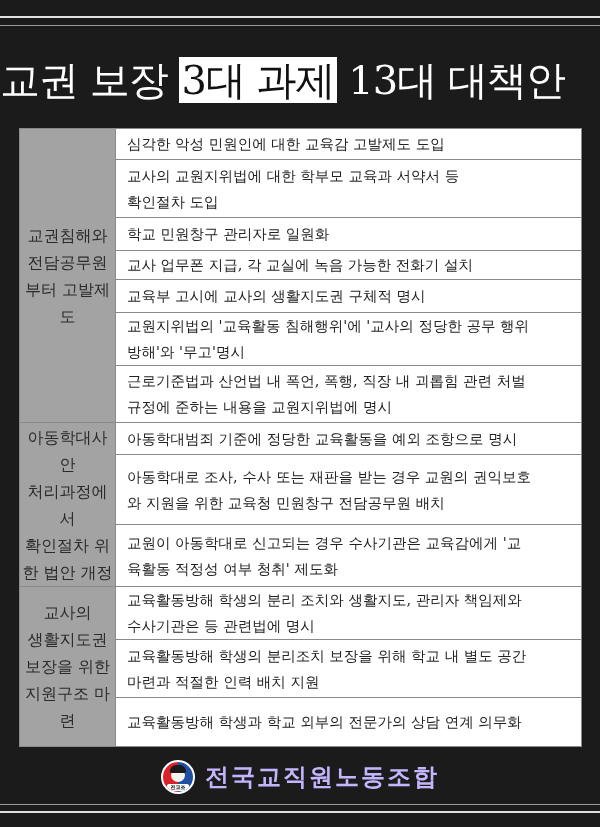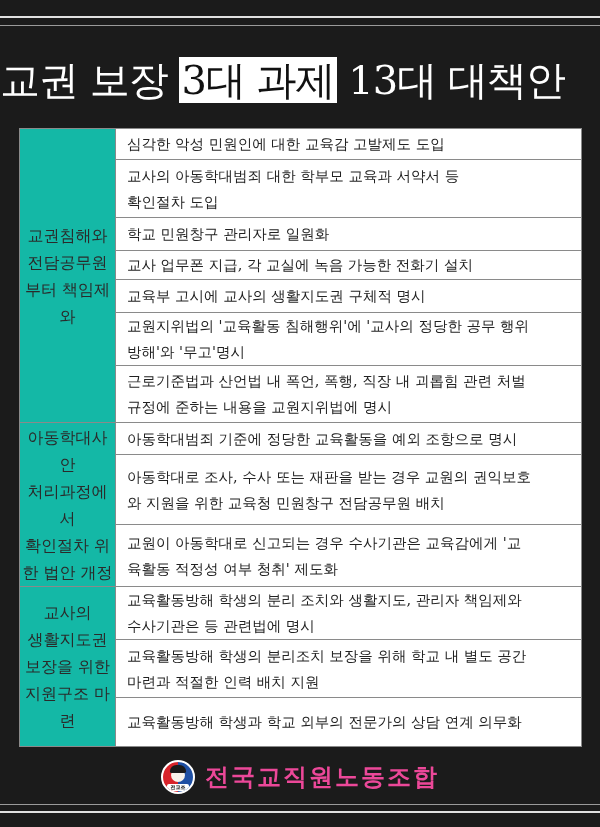--- a/index.html
+++ b/index.html
@@ -38,21 +38,21 @@
     font-size: 14.5px;
     color: #222222;
   }
   table.main td {
     border: 1px solid #8a8a8a;
     padding: 0 0 0 11px;
     line-height: 26px;
     vertical-align: middle;
   }
   table.main td.cat {
-    background: #14b8a6;
+    background: #a3a3a3;
     width: 95px;
     padding: 0;
     text-align: center;
     font-size: 16px;
     line-height: 27px;
     color: #2a2a2a;
   }
   table.main td.item { padding-left: 11px; padding-right: 4px; }
 
   .footer {
@@ -74,21 +74,21 @@
     position: absolute; left: 7px; top: 3px; width: 16px; height: 8px;
     background: #1a1a1a; border-radius: 8px 8px 2px 2px;
   }
   .logo .badge {
     position: absolute; left: 4px; bottom: 1px; width: 22px; height: 7px;
     background: #ffffff; border-radius: 2px;
     font-size: 5px; line-height: 7px; color: #000; text-align: center;
     font-family: "DejaVu Sans", sans-serif; font-weight: bold;
   }
   .union-name {
-    color: #ec4899;
+    color: #c4b5fd;
     font-family: "DejaVu Sans", "Liberation Sans", sans-serif;
     font-weight: bold;
     font-size: 24px;
     letter-spacing: 2px;
   }
 </style>
 </head>
 <body>
 
 <div class="rule r1"></div>
@@ -100,29 +100,29 @@
   <span>13대 대책안</span>
 </div>
 
 <table class="main">
   <tbody>
 
     <tr style="height:31px">
       <td class="cat" rowspan="7">
         <div>교권침해와</div>
         <div>전담공무원</div>
-        <div>부터 책임제와</div>
+        <div>부터 고발제도</div>
       </td>
       <td class="item">
           <div>심각한 악성 민원인에 대한 교육감 고발제도 도입</div>
         </td>
     </tr>
     <tr style="height:58px">
       <td class="item">
-        <div>교사의 아동학대범죄 대한 학부모 교육과 서약서 등</div>
+        <div>교사의 교원지위법에 대한 학부모 교육과 서약서 등</div>
         <div>확인절차 도입</div>
       </td>
     </tr>
     <tr style="height:33px">
       <td class="item">
           <div>학교 민원창구 관리자로 일원화</div>
         </td>
     </tr>
     <tr style="height:29px">
       <td class="item">

